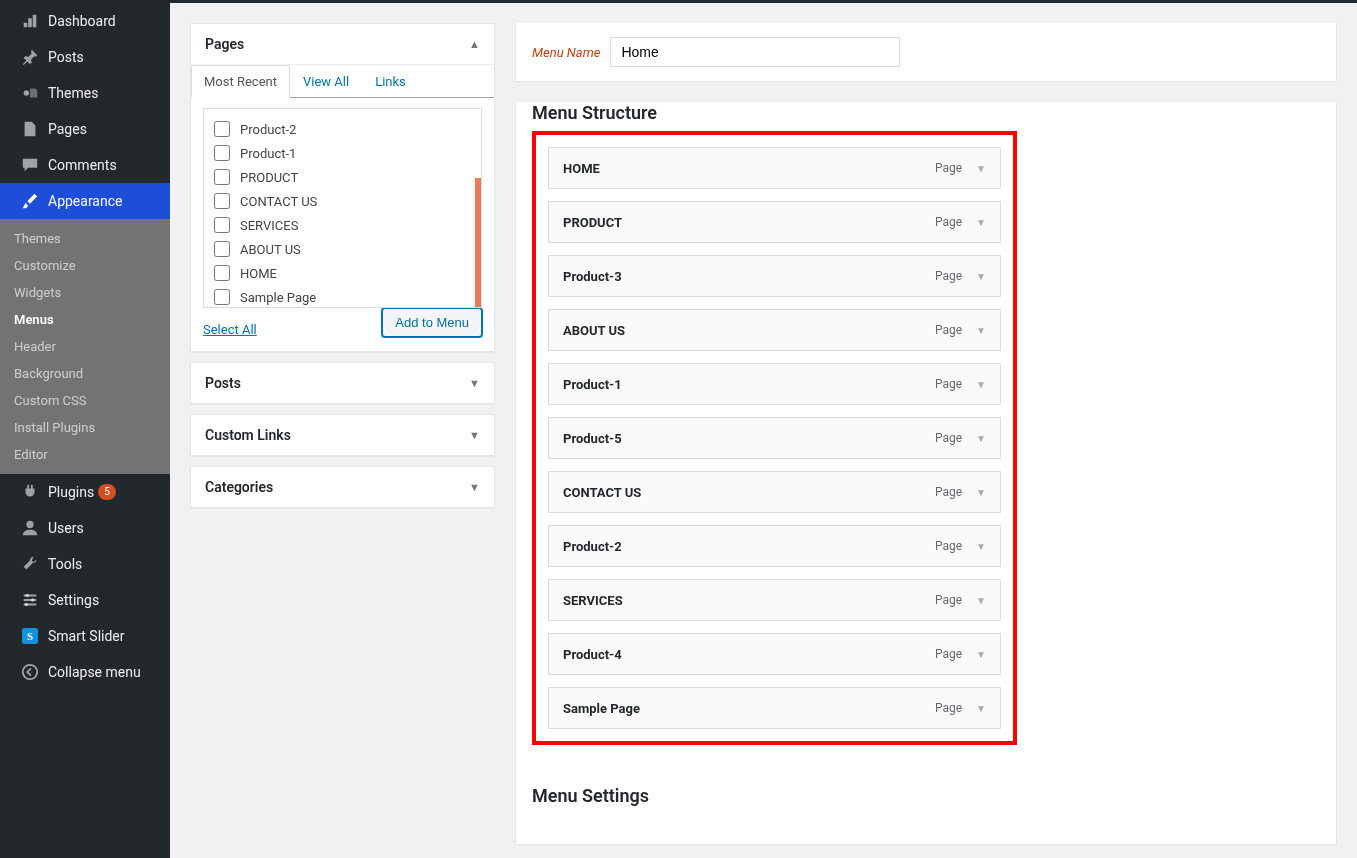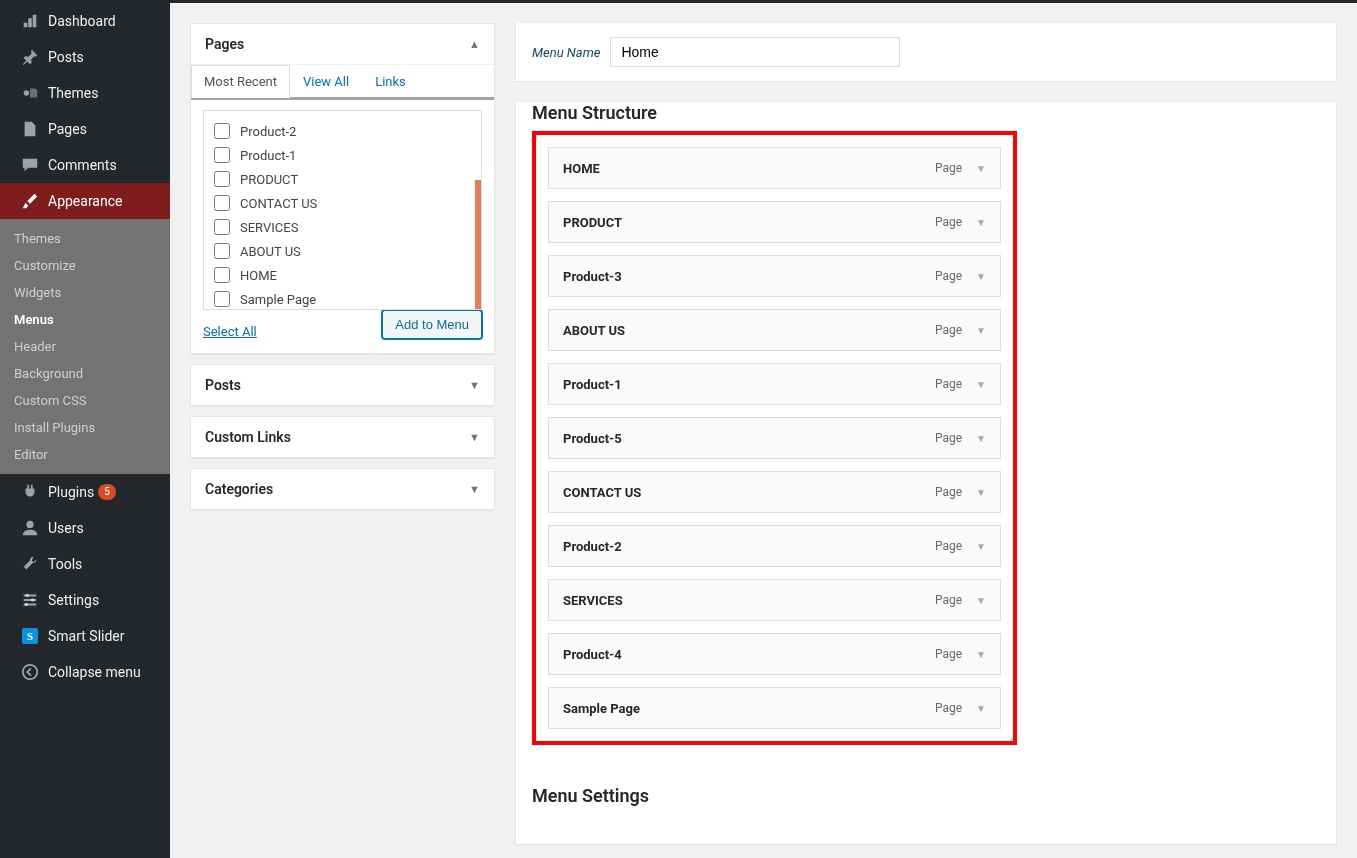--- a/index.html
+++ b/index.html
@@ -6,54 +6,54 @@
 body { font-family: -apple-system, BlinkMacSystemFont, "Segoe UI", Roboto, Oxygen-Sans, Ubuntu, Cantarell, "Helvetica Neue", sans-serif; font-size: 13px; color: #444; background: #f1f1f1; }
 
 .topbar { height: 3px; background: #23282d; }
 
 .layout { display: flex; min-height: calc(100vh - 3px); }
 
 
 .sidebar { width: 170px; background: #23282d; color: #eee; flex-shrink: 0; }
 .menu-item { display: flex; align-items: center; padding: 8px 20px; color: #eee; cursor: pointer; font-size: 14px; }
 .menu-item .icon { width: 20px; height: 20px; margin-right: 8px; display: flex; align-items: center; justify-content: center; fill: rgba(240,245,250,0.6); color: rgba(240,245,250,0.6); }
-.menu-item.active { background: #7f1d1d; color: #fff; position: relative; }
+.menu-item.active { background: #1d4ed8; color: #fff; position: relative; }
 .menu-item.active .icon { fill: #fff; color: #fff; }
 .menu-item.active::after { content: ""; position: absolute; right: -8px; top: 50%; transform: translateY(-50%); border: 8px solid transparent; border-right-color: #f1f1f1; }
 .submenu { background: #737373; padding: 6px 0; }
 .submenu-item { padding: 6px 12px 6px 14px; color: rgba(240,245,250,0.7); font-size: 13px; cursor: pointer; }
 .submenu-item.current { color: #fff; font-weight: 600; }
 .badge { display: inline-block; background: #d54e21; color: #fff; border-radius: 10px; font-size: 10px; padding: 1px 6px; margin-left: 4px; line-height: 14px; }
 .smart-slider-icon { background: #0c92df; width: 16px; height: 16px; border-radius: 2px; display:flex; align-items:center; justify-content:center; color:#fff; font-weight:bold; font-size:11px; font-family: Georgia, serif; }
 
 
 .content { flex: 1; padding: 0 20px 40px 20px; min-width: 0; }
 .columns { display: flex; gap: 20px; margin-top: 20px; }
 .col-left { width: 305px; flex-shrink: 0; }
 .col-right { flex: 1; }
 
 
 .accordion { background: #fff; border: 1px solid #e5e5e5; box-shadow: 0 1px 1px rgba(0,0,0,0.04); margin-bottom: 10px; }
 .accordion-header { padding: 12px 14px; font-size: 14px; font-weight: 600; color: #23282d; display: flex; justify-content: space-between; align-items: center; cursor: pointer; }
 .accordion-header .toggle { color: #72777c; font-size: 11px; }
 .accordion-body { border-top: 1px solid #eee; padding: 10px 12px 14px 12px; }
-.tabs { display: flex; border-bottom: 3px solid #a3a3a3; margin: -10px -12px 10px -12px; }
+.tabs { display: flex; border-bottom: 1px solid #a3a3a3; margin: -10px -12px 10px -12px; }
 .tab { padding: 8px 12px; font-size: 13px; color: #0073aa; cursor: pointer; border: 1px solid transparent; border-bottom: none; margin-bottom: -1px; }
 .tab.active { color: #555; border-color: #ddd; border-bottom: 1px solid #fff; background: #fff; border-top-left-radius: 2px; border-top-right-radius: 2px; }
 .checklist { max-height: 200px; overflow: hidden; position: relative; border: 1px solid #ddd; padding: 8px 10px; }
 .checklist::after { content:""; position:absolute; right:0; top:35%; bottom:0; width:6px; background:#e87b58; }
 .check-item { display: flex; align-items: center; padding: 4px 0; font-size: 13px; color: #444; }
 .check-item input { margin-right: 10px; width: 16px; height: 16px; }
 .accordion-footer { display: flex; justify-content: space-between; align-items: flex-end; margin-top: 0; }
 .link { color: #0073aa; text-decoration: underline; cursor: pointer; font-size: 13px; }
 .btn { border: 1px solid #0071a1; background: #f3f5f6; color: #0071a1; padding: 6px 12px; border-radius: 3px; cursor: pointer; font-size: 13px; box-shadow: 0 0 0 1px #007cba; }
 
 
 .menu-name-bar { background: #fff; border: 1px solid #e5e5e5; border-top: none; padding: 14px 16px; display: flex; align-items: center; gap: 10px; }
-.menu-name-bar label { font-style: italic; color: #0c4a6e; font-size: 13px; }
+.menu-name-bar label { font-style: italic; color: #c2410c; font-size: 13px; }
 .menu-name-bar input { border: 1px solid #ddd; padding: 6px 10px; font-size: 14px; width: 290px; }
 
 .section-title { font-size: 18px; font-weight: 600; color: #23282d; margin: 20px 0 8px 0; }
 .section-desc { font-size: 13px; color: #444; margin-bottom: 18px; }
 
 .menu-structure-box { border: 4px solid #fe0000; padding: 12px; width: 485px; }
 .menu-item-bar { background: #fafafa; border: 1px solid #ddd; height: 42px; display: flex; align-items: center; justify-content: space-between; padding: 0 14px; margin-bottom: 12px; cursor: move; }
 .menu-item-bar:last-child { margin-bottom: 0; }
 .menu-item-title { font-size: 13px; font-weight: 700; color: #23282d; }
 .menu-item-type { display: flex; align-items: center; gap: 14px; color: #646970; font-size: 12px; }

